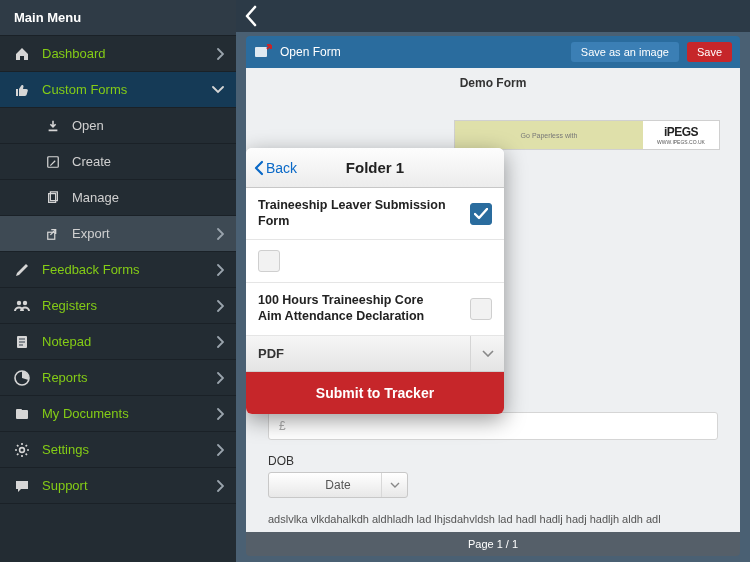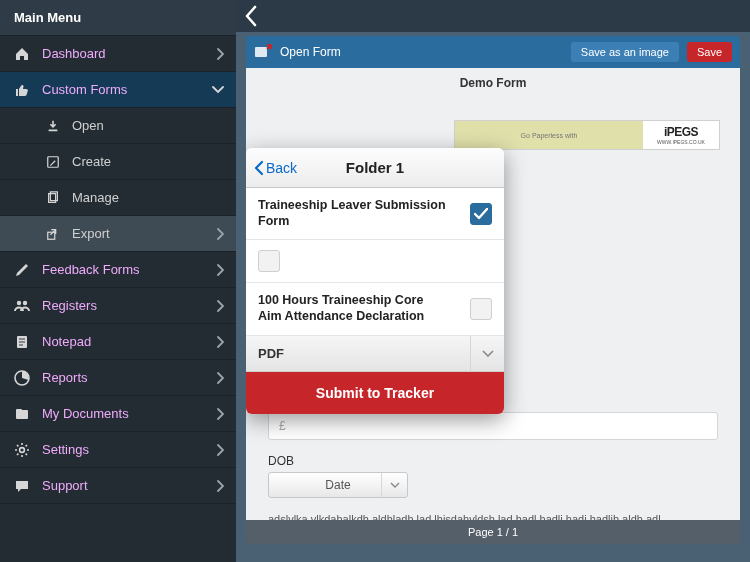--- a/index.html
+++ b/index.html
@@ -3,21 +3,21 @@
 <meta charset="utf-8">
 <style>
 * { margin:0; padding:0; box-sizing:border-box; font-family:"Helvetica Neue",Arial,sans-serif; }
 html,body { width:750px; height:562px; overflow:hidden; background:#000; }
 
 #app { display:flex; width:750px; height:562px; }
 
 
 .sidebar { width:236px; height:100%; background:#232c33; display:flex; flex-direction:column; color:#fff; }
 .side-header { height:36px; background:#2f3b46; display:flex; align-items:center; padding:0 14px; font-size:13px; font-weight:600; border-bottom:1px solid #1a2127; }
-.side-item { height:36px; display:flex; align-items:center; padding:0 12px; font-size:13px; color:#f0abfc; border-bottom:1px solid #1a2127; cursor:pointer; position:relative; }
+.side-item { height:36px; display:flex; align-items:center; padding:0 12px; font-size:13px; color:#84cc16; border-bottom:1px solid #1a2127; cursor:pointer; position:relative; }
 .side-item.active { background:#153a56; }
 .side-item .ico { width:20px; height:20px; margin-right:10px; display:flex; align-items:center; justify-content:center; }
 .side-item .chev { position:absolute; right:12px; top:50%; transform:translateY(-50%); }
 .side-sub { height:36px; display:flex; align-items:center; padding:0 12px 0 44px; font-size:13px; color:#d0d0d0; border-bottom:1px solid #1a2127; cursor:pointer; position:relative; }
 .side-sub .ico { width:18px; height:18px; margin-right:10px; display:flex; align-items:center; justify-content:center; }
 .side-sub.hl { background:#3e4a54; }
 .side-sub .chev { position:absolute; right:12px; top:50%; transform:translateY(-50%); }
 
 
 .main { flex:1; height:100%; background:#4a6073; display:flex; flex-direction:column; position:relative; }
@@ -38,21 +38,21 @@
 .logo-right { width:76px; display:flex; flex-direction:column; align-items:center; justify-content:center; }
 .logo-right .t1 { font-size:12px; font-weight:700; color:#222; letter-spacing:-0.5px; }
 .logo-right .t2 { font-size:5px; color:#555; }
 
 .field-label { font-size:12px; color:#333; margin:6px 12px 4px 22px; }
 .salary-input { margin:0 22px; height:28px; background:#fff; border:1px solid #d5d5d5; border-radius:3px; padding:0 10px; font-size:12px; color:#aaa; display:flex; align-items:center; }
 .date-sel { margin:4px 0 0 22px; width:140px; height:26px; background:linear-gradient(#fff,#e8e8e8); border:1px solid #c8c8c8; border-radius:3px; display:flex; align-items:center; justify-content:center; font-size:12px; color:#555; position:relative; }
 .date-sel .dd { position:absolute; right:0; top:0; width:26px; height:100%; border-left:1px solid #d8d8d8; display:flex; align-items:center; justify-content:center; }
 .lorem { font-size:11px; color:#555; margin:14px 22px 0 22px; line-height:1.3; }
 
-.pager { height:24px; margin:0 10px 18px 10px; background:#555f69; color:#fff; font-size:11px; display:flex; align-items:center; justify-content:center; border-radius:0 0 4px 4px; }
+.pager { height:24px; margin:0 10px 6px 10px; background:#555f69; color:#fff; font-size:11px; display:flex; align-items:center; justify-content:center; border-radius:0 0 4px 4px; }
 
 
 .popover { position:absolute; left:0; top:80px; width:258px; background:#fff; border-radius:6px; box-shadow:0 6px 22px rgba(0,0,0,0.4); overflow:visible; z-index:50; }
 .popover::before { content:""; position:absolute; left:-9px; top:128px; width:0; height:0; border-top:9px solid transparent; border-bottom:9px solid transparent; border-right:9px solid #fff; }
 .pop-head { height:40px; background:linear-gradient(#fdfdfd,#ececec); border-bottom:1px solid #c7c7c7; display:flex; align-items:center; position:relative; border-radius:6px 6px 0 0; }
 .pop-back { position:absolute; left:8px; display:flex; align-items:center; color:#0a69c7; font-size:14px; cursor:pointer; gap:2px; }
 .pop-title { margin:0 auto; font-size:15px; font-weight:600; color:#222; }
 .pop-row { display:flex; align-items:center; justify-content:space-between; padding:10px 12px; border-bottom:1px solid #e5e5e5; }
 .pop-row .lbl { font-size:12.5px; font-weight:600; color:#222; line-height:1.25; max-width:190px; }
 .chk { width:22px; height:22px; border-radius:3px; border:1px solid #cfcfcf; background:#f2f2f2; display:flex; align-items:center; justify-content:center; }

